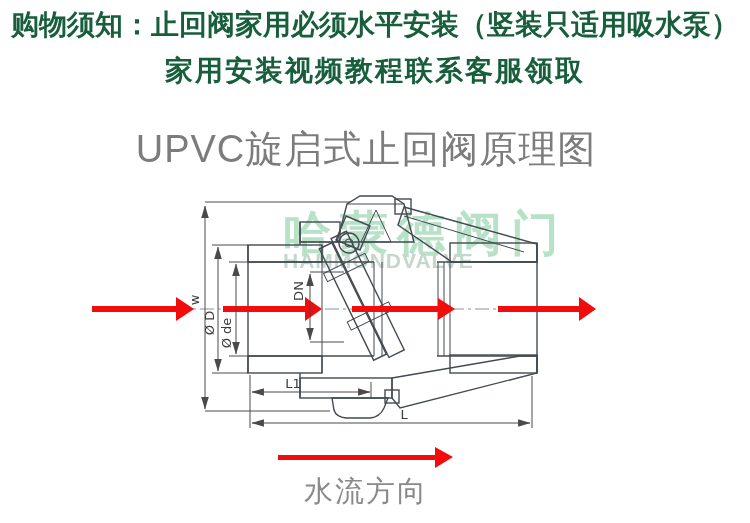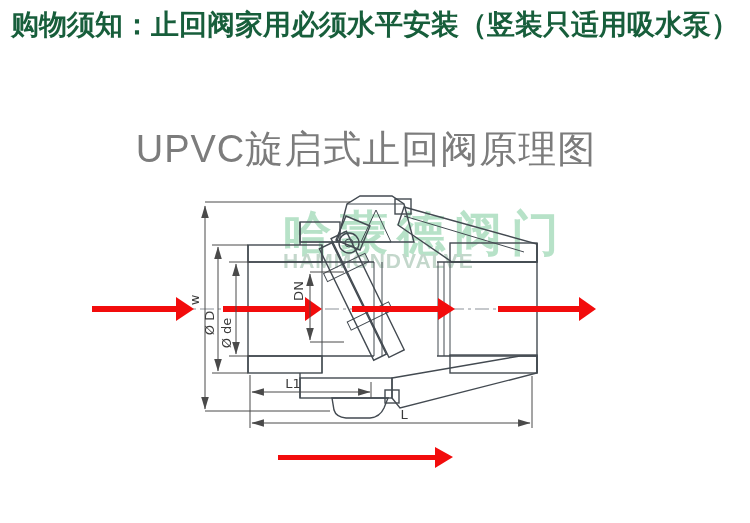--- a/index.html
+++ b/index.html
@@ -20,20 +20,21 @@
   .dimt{font-family:"DejaVu Sans",sans-serif;font-size:13px;fill:#3b3b3b;text-anchor:middle;}
   .wm-cn{font-size:48px;letter-spacing:9px;fill:#b7e2c8;font-weight:700;}
   .wm-en{font-size:21px;letter-spacing:1px;fill:#c3d7cb;font-weight:700;}
 </style>
 </head>
 <body>
 
 <div class="page">
 
   <div class="notice notice-1">购物须知：止回阀家用必须水平安装（竖装只适用吸水泵）</div>
+  <div class="notice notice-2">家用安装视频教程联系客服领取</div>
   <div class="diagram-title">UPVC旋启式止回阀原理图</div>
 
   <svg class="diagram" width="750" height="523" viewBox="0 0 750 523">
     <defs>
       <pattern id="h" width="7" height="7" patternUnits="userSpaceOnUse" patternTransform="rotate(45)">
         <rect width="7" height="7" fill="#ffffff"></rect>
         <line x1="0" y1="0" x2="0" y2="7" stroke="#4d565e" stroke-width="1.1"></line>
       </pattern>
       <pattern id="dots" width="5" height="5" patternUnits="userSpaceOnUse">
         <rect width="5" height="5" fill="#f4f5f5"></rect>
@@ -149,14 +150,15 @@
     </g>
 
     <text class="dimt" x="199" y="300" transform="rotate(-90 199 300)">w</text>
     <text class="dimt" x="214" y="323" transform="rotate(-90 214 323)">Ø D</text>
     <text class="dimt" x="231" y="333" transform="rotate(-90 231 333)">Ø de</text>
     <text class="dimt" x="303" y="291" transform="rotate(-90 303 291)">DN</text>
     <text class="dimt" x="293" y="388">L1</text>
     <text class="dimt" x="404" y="419">L</text>
   </svg>
 
+  <div class="flow-label">水流方向</div>
 
 </div>
 
 </body></html>

